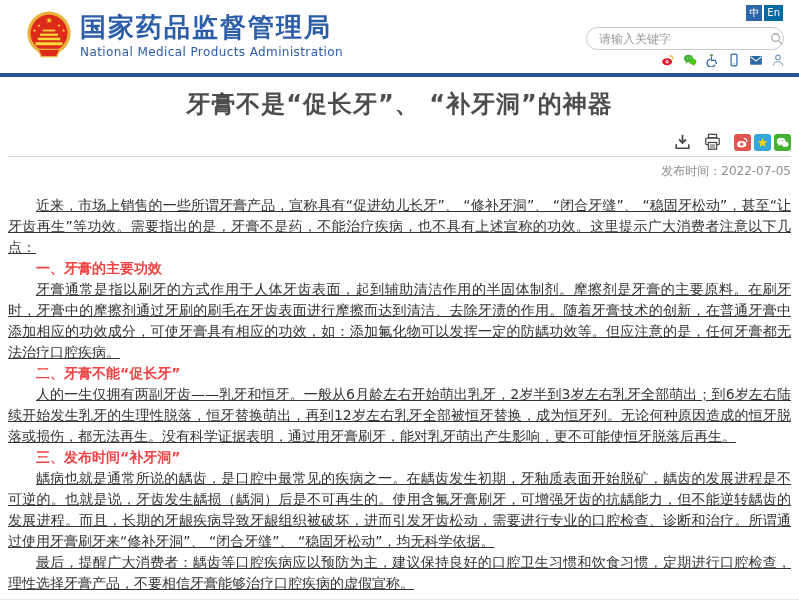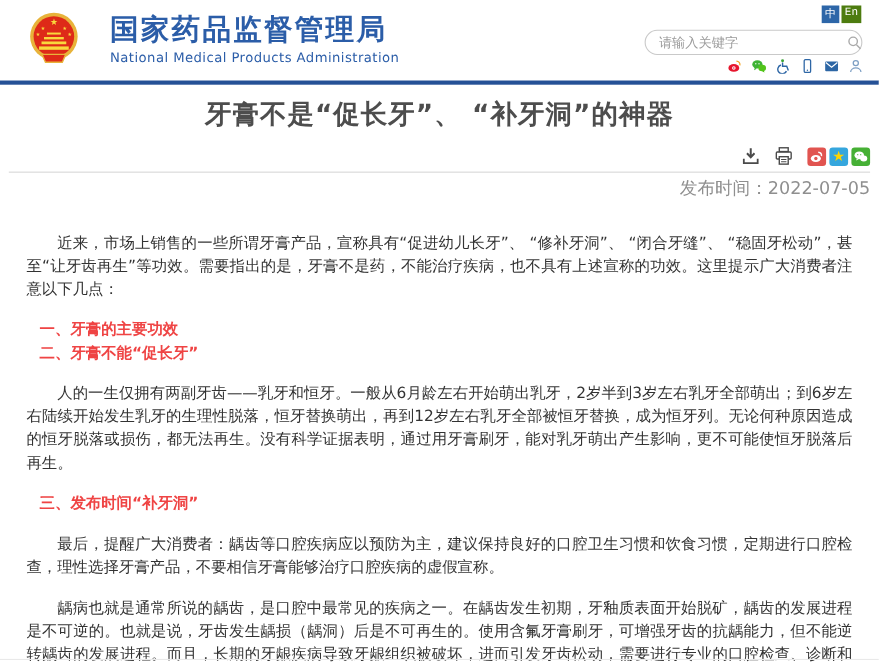--- a/index.html
+++ b/index.html
@@ -4,29 +4,29 @@
 <style>
   * { margin:0; padding:0; box-sizing:border-box; }
   html,body { background:#fff; }
   body { font-family:"DejaVu Sans", sans-serif; }
   .page { position:relative; width:799px; height:603px; background:#fff; overflow:hidden; margin:0 auto; }
 
   
   .site-header { position:relative; height:73px; background:#fff; }
   .logo-wrap { position:absolute; left:22px; top:6px; display:flex; align-items:flex-start; cursor:pointer; }
   .emblem { width:54px; height:58px; }
-  .brand { margin-left:24px; padding-top:6px; }
+  .brand { margin-left:4px; padding-top:6px; }
   .site-name { font-size:26px; font-weight:bold; color:#2b5da8; letter-spacing:2px; line-height:30px; }
   .site-name-en { font-size:12px; color:#2b5da8; letter-spacing:.4px; margin-top:3px;text-align:right; }
 
   .lang-toggle { position:absolute; right:16px; top:5px; display:flex; }
   .lang-btn { display:inline-block; min-width:15px; padding:1px 3px; font-size:10px; line-height:14px;
               text-align:center; color:#fff; cursor:pointer; }
   .lang-zh { background:#2d66a8; }
-  .lang-en { background:#4d7c0f; margin-left:2px;font-family:Liberation Mono, monospace; }
+  .lang-en { background:#0369a1; margin-left:2px; }
 
   .search-box { position:absolute; right:15px; top:27px; width:198px; height:23px;
                 border:1px solid #c9c9c9; border-radius:12px; background:#fff;
                 display:flex; align-items:center; padding:0 8px 0 12px;gap:16px; }
   .search-input { flex:1; border:none; outline:none; font-size:12px; color:#666; background:transparent; }
   .search-input::placeholder { color:#9b9b9b; }
   .search-btn { width:14px; height:14px; cursor:pointer; flex:none; }
 
   .quick-icons { position:absolute; right:14px; top:53px; display:flex; align-items:center; gap:8px; }
   .qicon { width:14px; height:14px; display:inline-block; cursor:pointer; }
@@ -39,25 +39,25 @@
                    color:#4d4d4d; letter-spacing:1px; line-height:28px; }
   .share-row { display:flex; justify-content:flex-end; align-items:center; margin-top:15px; height:18px; }
   .tool-icon { width:19px; height:18px; margin-left:11px; cursor:pointer; }
   .share-tile { width:17px; height:17px; border-radius:3px; margin-left:3px; cursor:pointer;
                 display:flex; align-items:center; justify-content:center; }
   .tile-weibo { background:#e15450; margin-left:12px; }
   .tile-qzone { background:#35a6dd; }
   .tile-wechat { background:#46b035; }
   .tile-qzone .star { color:#ffd400; font-size:13px; line-height:13px; }
   .head-line { border-bottom:1px solid #d8d8d8; margin-top:5px; }
-  .meta-row { text-align:right; margin-top:7px; font-size:16px; color:#8f8f8f; line-height:14px; }
+  .meta-row { text-align:right; margin-top:7px; font-size:12px; color:#8f8f8f; line-height:14px; }
 
   
   .article-body { padding:17px 8px 0 8px; font-size:14px; color:#333; line-height:21px; text-align:justify; }
-  .article-body p { text-indent:2em; margin:16px; }
+  .article-body p { text-indent:2em; margin:0;text-decoration:underline; }
   .article-body h3 { text-indent:2em; font-size:14px; font-weight:bold; color:#ef4444; margin:0; }
 
   .footer-line { position:absolute; left:0; right:0; bottom:3px; border-top:1px solid #e9e9e9; }
 </style>
 </head>
 <body>
 
 <div class="page">
 
   <div class="site-header">
@@ -172,21 +172,22 @@
     <div class="head-line"></div>
 
     <div class="meta-row">
       <span>发布时间：</span><span>2022-07-05</span>
     </div>
   </div>
 
   <div class="article-body">
       <p>近来，市场上销售的一些所谓牙膏产品，宣称具有“促进幼儿长牙”、 “修补牙洞”、 “闭合牙缝”、 “稳固牙松动”，甚至“让牙齿再生”等功效。需要指出的是，牙膏不是药，不能治疗疾病，也不具有上述宣称的功效。这里提示广大消费者注意以下几点：</p>
       <h3>一、牙膏的主要功效</h3>
+      <p>牙膏通常是指以刷牙的方式作用于人体牙齿表面，起到辅助清洁作用的半固体制剂。摩擦剂是牙膏的主要原料。在刷牙时，牙膏中的摩擦剂通过牙刷的刷毛在牙齿表面进行摩擦而达到清洁、去除牙渍的作用。随着牙膏技术的创新，在普通牙膏中添加相应的功效成分，可使牙膏具有相应的功效，如：添加氟化物可以发挥一定的防龋功效等。但应注意的是，任何牙膏都无法治疗口腔疾病。</p>
       <h3>二、牙膏不能“促长牙”</h3>
       <p>人的一生仅拥有两副牙齿——乳牙和恒牙。一般从6月龄左右开始萌出乳牙，2岁半到3岁左右乳牙全部萌出；到6岁左右陆续开始发生乳牙的生理性脱落，恒牙替换萌出，再到12岁左右乳牙全部被恒牙替换，成为恒牙列。无论何种原因造成的恒牙脱落或损伤，都无法再生。没有科学证据表明，通过用牙膏刷牙，能对乳牙萌出产生影响，更不可能使恒牙脱落后再生。</p>
       <h3>三、发布时间“补牙洞”</h3>
+      <p>龋病也就是通常所说的龋齿，是口腔中最常见的疾病之一。在龋齿发生初期，牙釉质表面开始脱矿，龋齿的发展进程是不可逆的。也就是说，牙齿发生龋损（龋洞）后是不可再生的。使用含氟牙膏刷牙，可增强牙齿的抗龋能力，但不能逆转龋齿的发展进程。而且，长期的牙龈疾病导致牙龈组织被破坏，进而引发牙齿松动，需要进行专业的口腔检查、诊断和治疗。所谓通过使用牙膏刷牙来“修补牙洞”、 “闭合牙缝”、 “稳固牙松动”，均无科学依据。</p>
       <p>最后，提醒广大消费者：龋齿等口腔疾病应以预防为主，建议保持良好的口腔卫生习惯和饮食习惯，定期进行口腔检查，理性选择牙膏产品，不要相信牙膏能够治疗口腔疾病的虚假宣称。</p>
-      <p>龋病也就是通常所说的龋齿，是口腔中最常见的疾病之一。在龋齿发生初期，牙釉质表面开始脱矿，龋齿的发展进程是不可逆的。也就是说，牙齿发生龋损（龋洞）后是不可再生的。使用含氟牙膏刷牙，可增强牙齿的抗龋能力，但不能逆转龋齿的发展进程。而且，长期的牙龈疾病导致牙龈组织被破坏，进而引发牙齿松动，需要进行专业的口腔检查、诊断和治疗。所谓通过使用牙膏刷牙来“修补牙洞”、 “闭合牙缝”、 “稳固牙松动”，均无科学依据。</p>
     </div>
 
   <div class="footer-line"></div>
 </div>
 
 </body></html>

